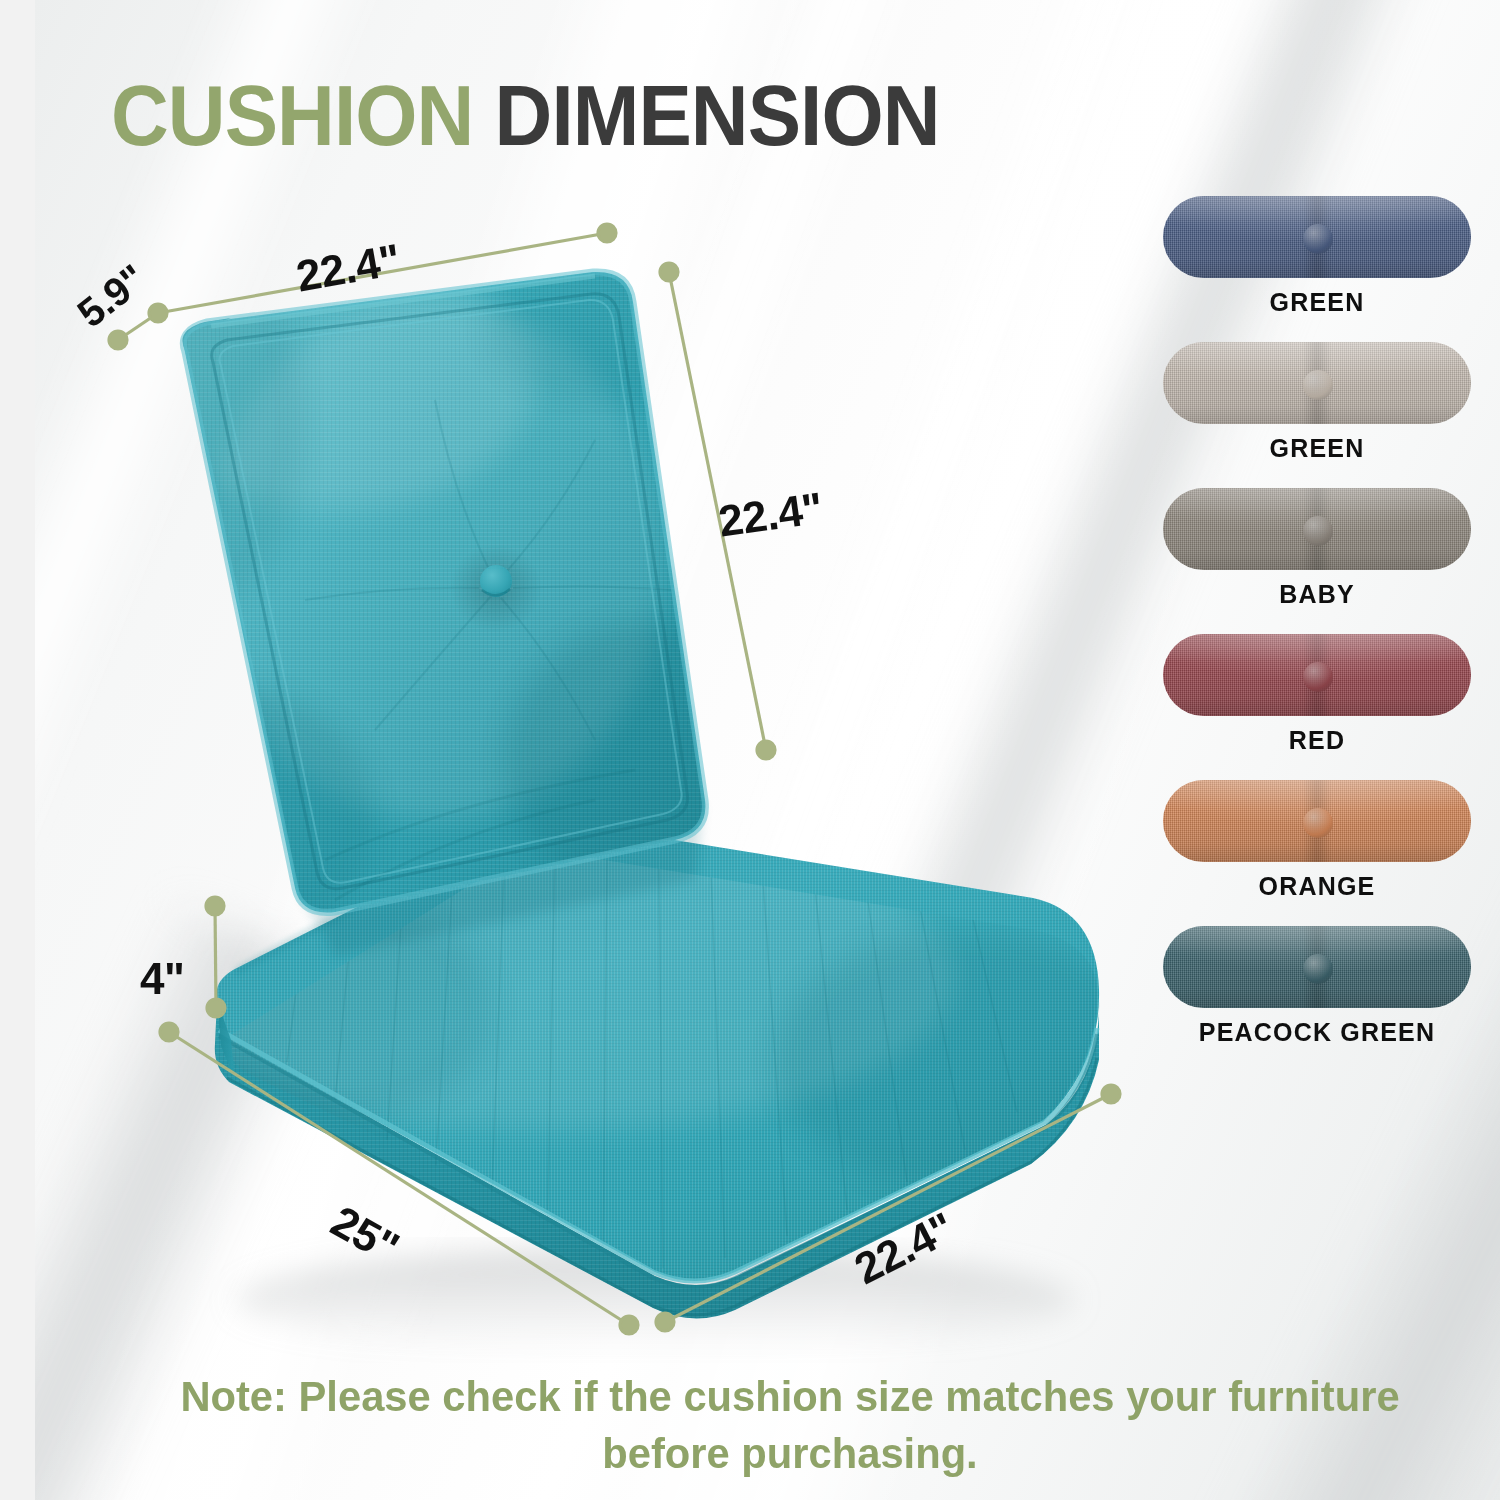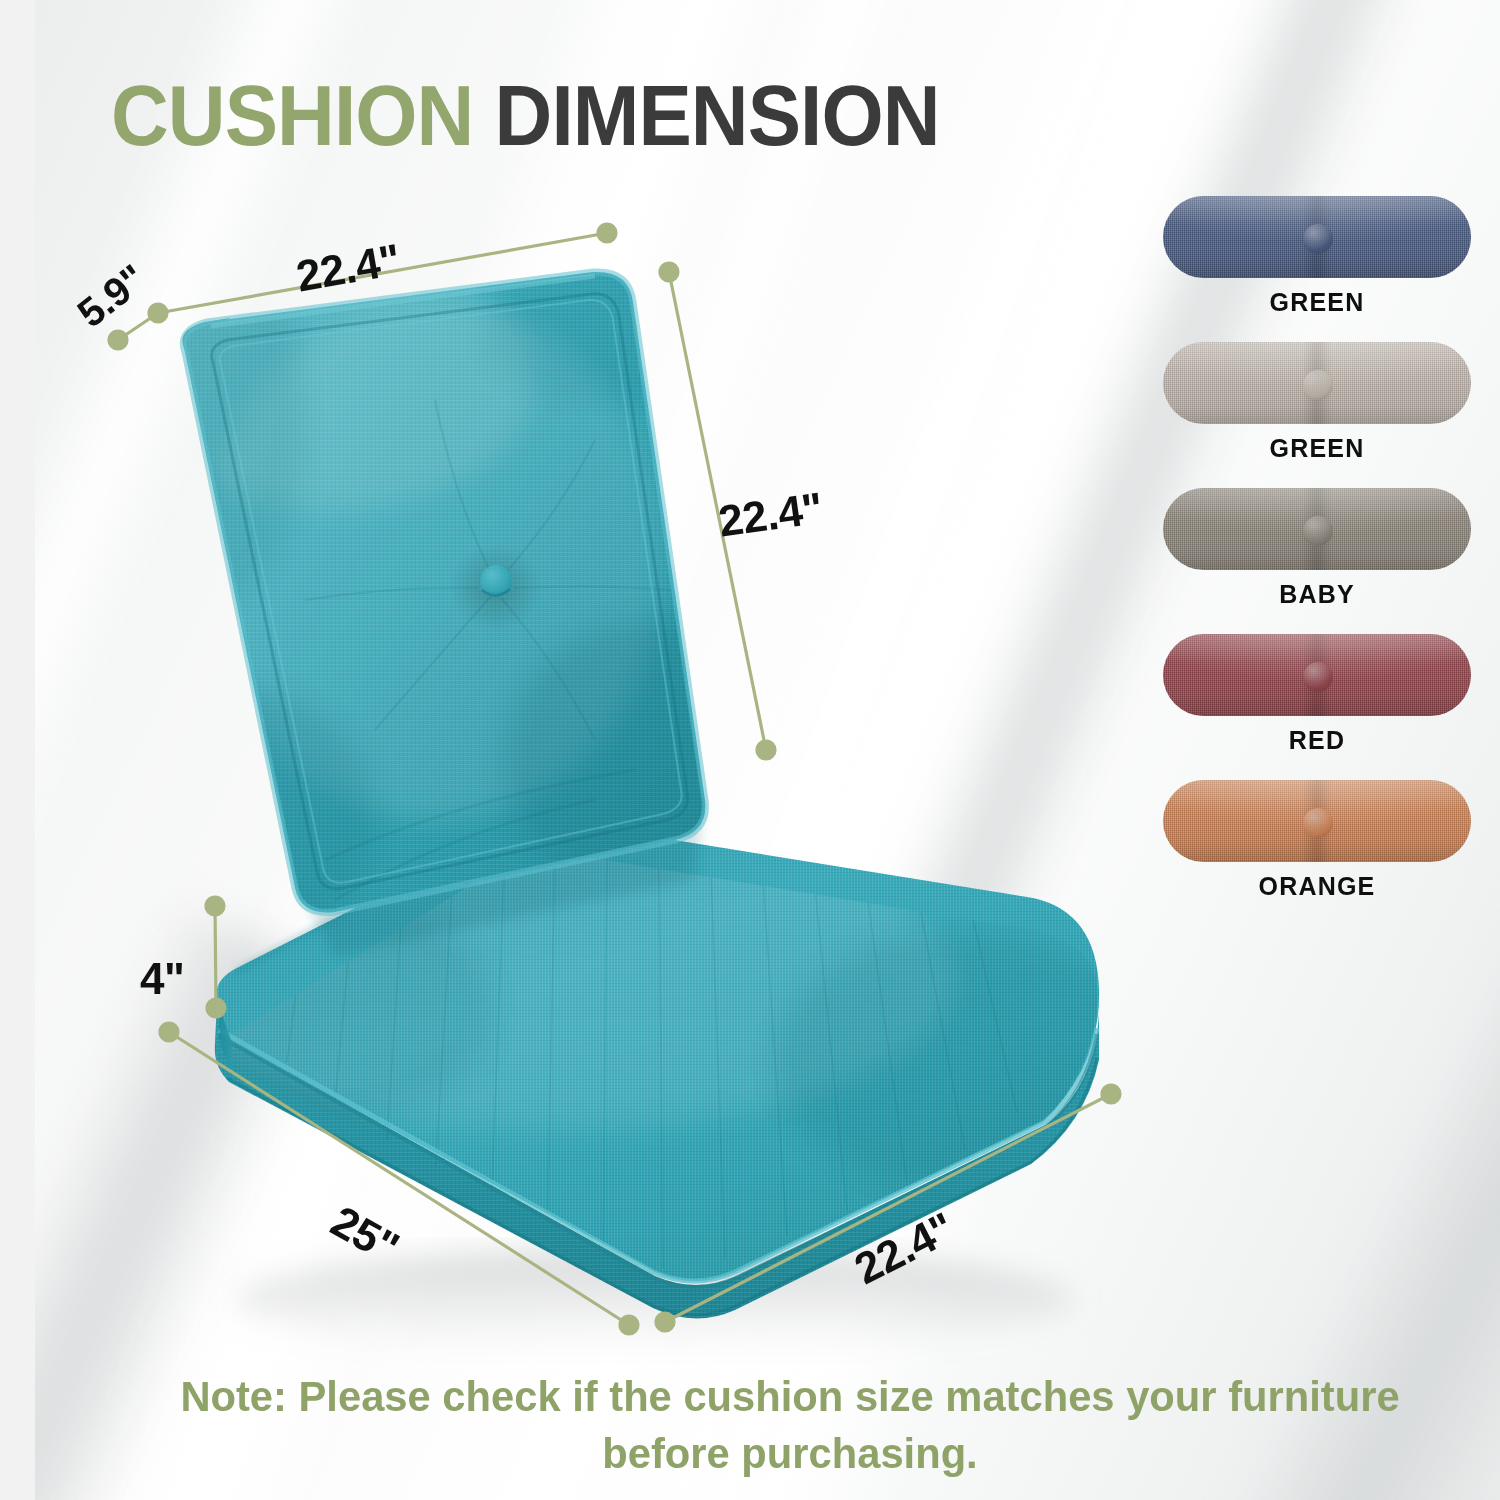--- a/index.html
+++ b/index.html
@@ -385,20 +385,29 @@
     <div class="swatch-row">
       <div class="swatch" style="background: rgb(213, 137, 91);">
         <div class="tex"></div>
         <div class="crease"></div>
         <div class="button" style="background: radial-gradient(circle at 36% 30%, rgba(255, 255, 255, 0.35), rgb(199, 126, 82) 62%, rgba(0, 0, 0, 0.22));"></div>
         <div class="shine"></div>
       </div>
       <div class="swatch-label">ORANGE</div>
     </div>
 
+    <div class="swatch-row">
+      <div class="swatch" style="background: rgb(63, 102, 112);">
+        <div class="tex"></div>
+        <div class="crease"></div>
+        <div class="button" style="background: radial-gradient(circle at 36% 30%, rgba(255, 255, 255, 0.35), rgb(57, 93, 102) 62%, rgba(0, 0, 0, 0.22));"></div>
+        <div class="shine"></div>
+      </div>
+      <div class="swatch-label">PEACOCK GREEN</div>
+    </div>
 
 
 
   </div>
 
   <div id="note" style="color: rgb(143, 163, 104);">
     <div>Note: Please check if the cushion size matches your furniture</div>
     <div>before purchasing.</div>
   </div>
 

